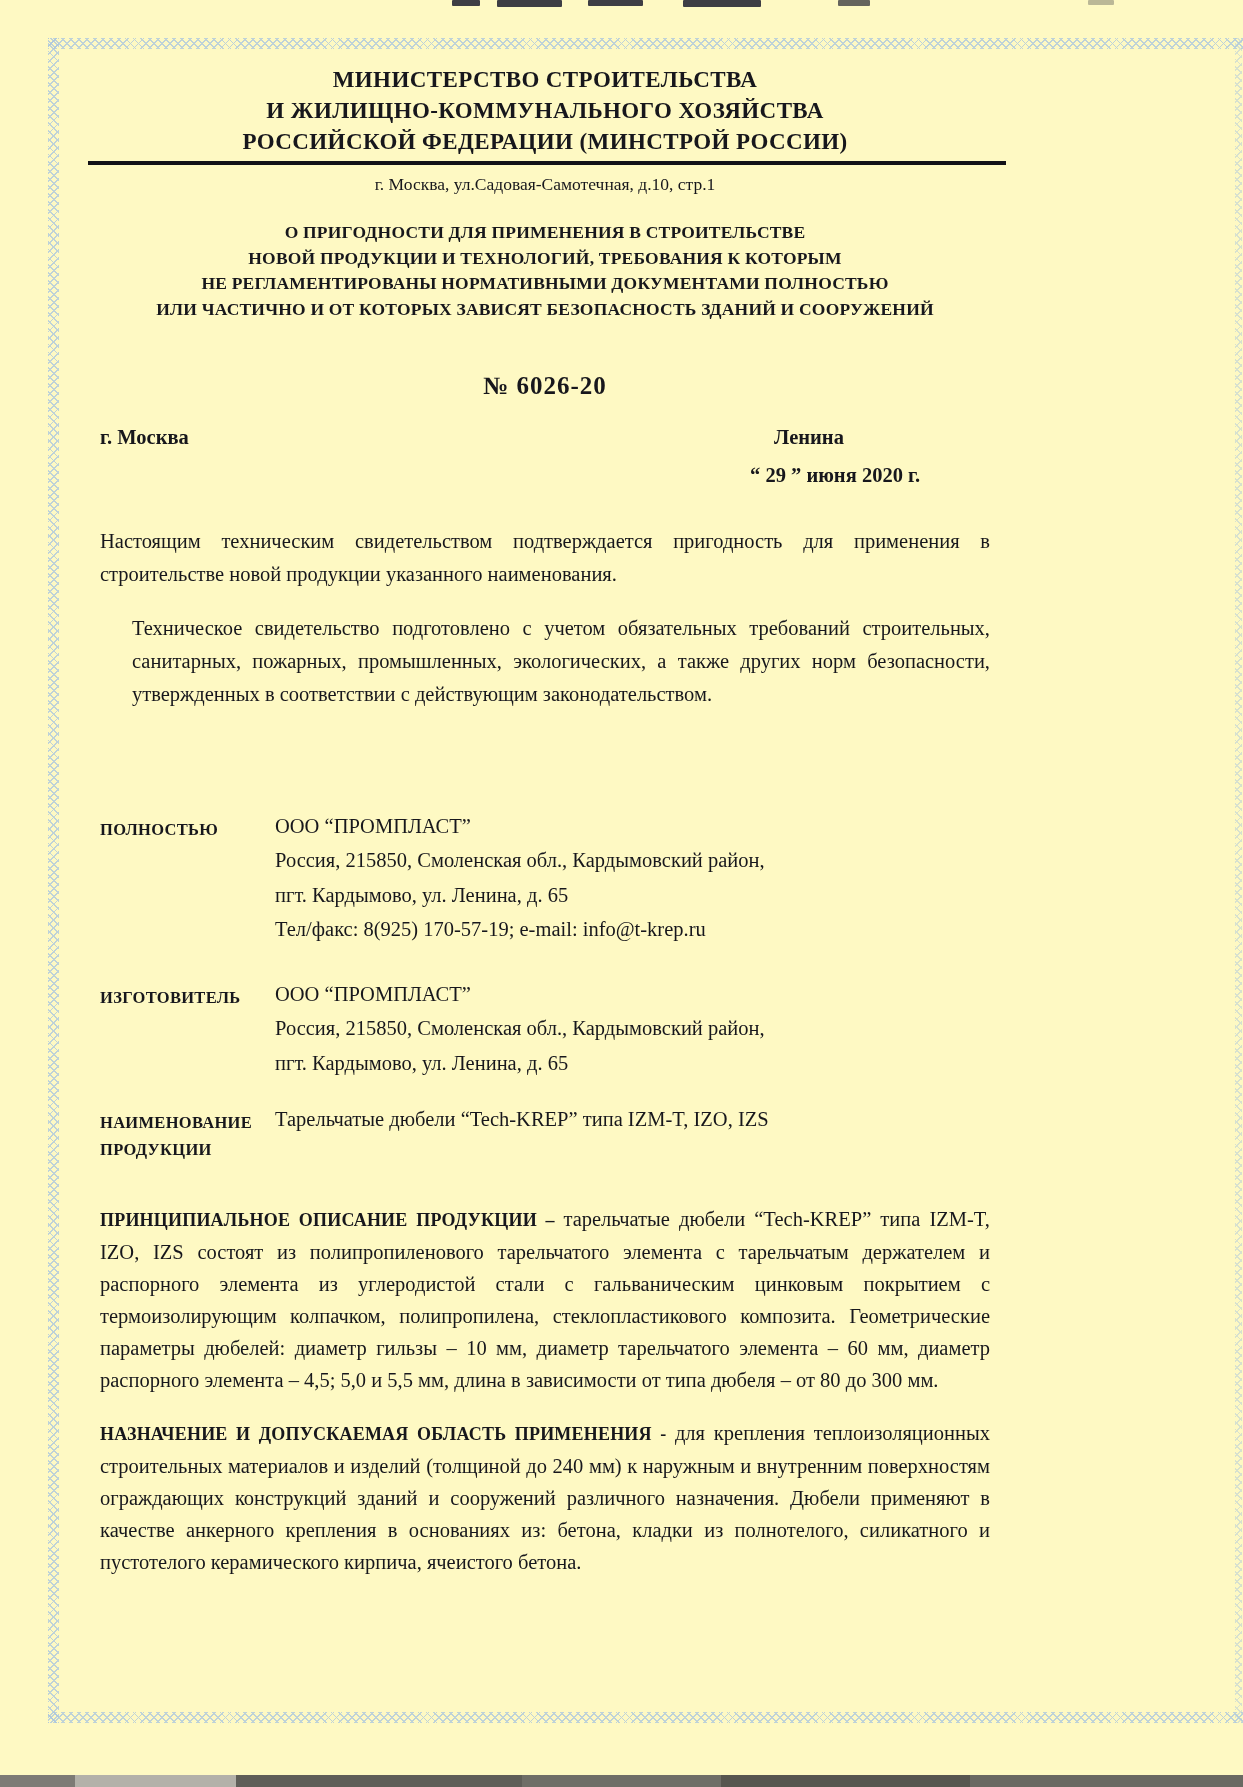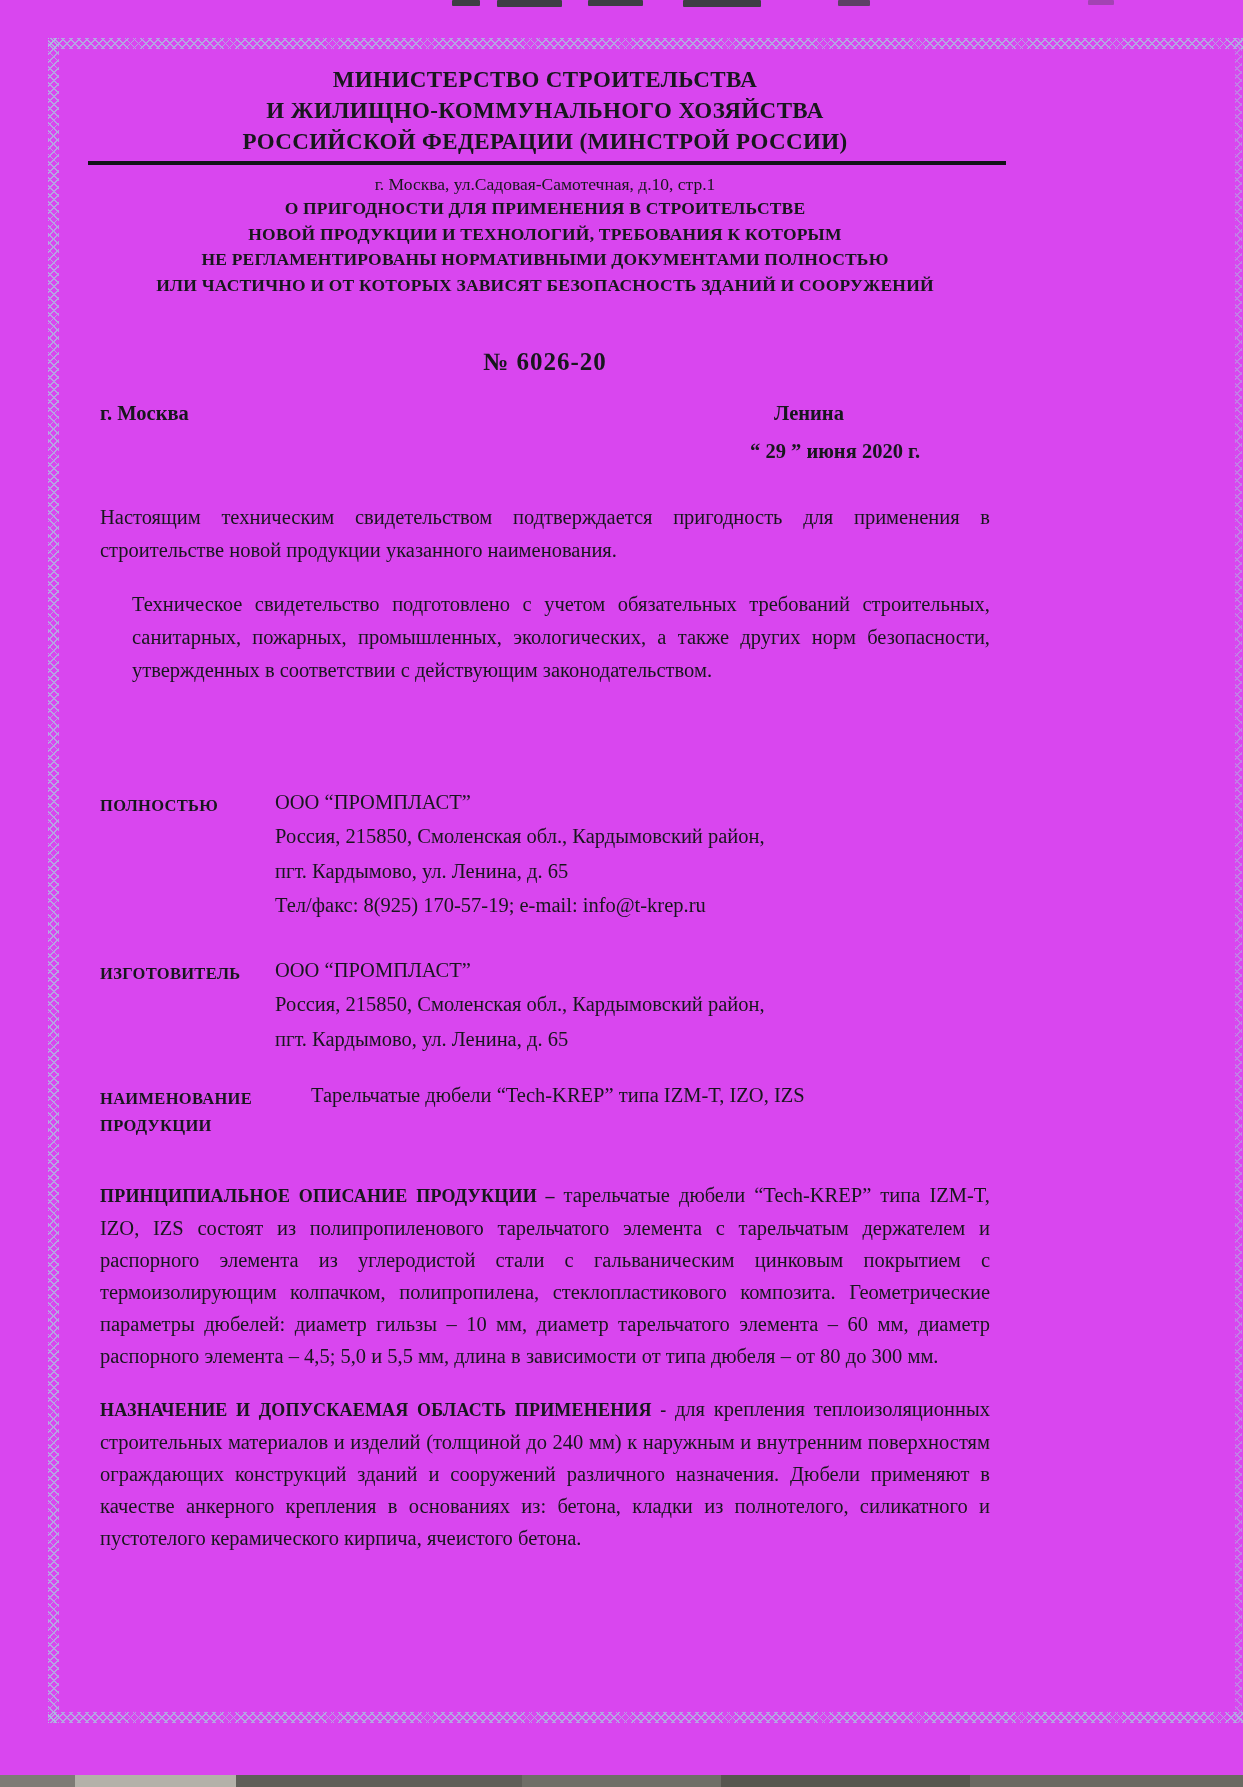--- a/index.html
+++ b/index.html
@@ -1,20 +1,20 @@
 <!DOCTYPE html>
 <html><head>
 <meta charset="utf-8">
 <style>
   html, body { margin: 0; padding: 0; background: #ffffff; }
   .page {
     position: relative;
     width: 1243px;
     height: 1787px;
-    background: #d946ef;
+    background: #fef9c3;
     overflow: hidden;
     font-family: "Liberation Serif", "DejaVu Serif", serif;
     color: #17171c;
   }
 
   
   .stitch {
     position: absolute;
     background:
       repeating-linear-gradient(45deg,  #a9c5df 0 1.3px, transparent 1.3px 5.6px),
@@ -49,37 +49,37 @@
   }
   .rule { margin-top: 4px; margin-left: -12px; width: 918px; height: 4px; background: #121217; }
   .address { margin-top: 7px; text-align: center; font-size: 17.5px; line-height: 24px; }
 
   .doc-title {
     margin-top: 36px; text-align: center;
     font-size: 41px; font-weight: bold; letter-spacing: 1px;
     color: #1c2e7b;
   }
   .subtitle {
-    text-align: center;
+    margin-top: 24px; text-align: center;
     font-weight: bold; font-size: 17.5px; line-height: 25.5px; letter-spacing: .2px;
   }
   .doc-number { margin-top: 50px; text-align: center; font-weight: bold; font-size: 25px; letter-spacing: 1px; }
 
   .issue-row { margin-top: 26px; display: flex; justify-content: space-between; font-size: 20.5px; font-weight: bold; }
   .issue-right { width: 240px; }
   .issued-label { padding-left: 24px; }
   .issued-date { margin-top: 15px; }
 
   .para { margin-top: 38px; text-align: justify; font-size: 20.5px; line-height: 33px; }
   .para.second { margin-top: 9px; margin-left: 32px; }
 
   .field { display: flex; }
   .field-applicant { margin-top: 98px; }
   .field-manufacturer { margin-top: 30px; }
-  .field-product { margin-top: 22px; gap: 36px; }
+  .field-product { margin-top: 22px; }
   .field-label {
     flex: none; width: 175px;
     font-weight: bold; font-size: 16.5px; line-height: 27px;
     padding-top: 7px; letter-spacing: .3px;
   }
   .field-value { font-size: 20.5px; line-height: 34.5px; }
 
   .section { text-align: justify; font-size: 20.5px; line-height: 32px; }
   .section-description { margin-top: 40px; }
   .section-purpose { margin-top: 20px; }

